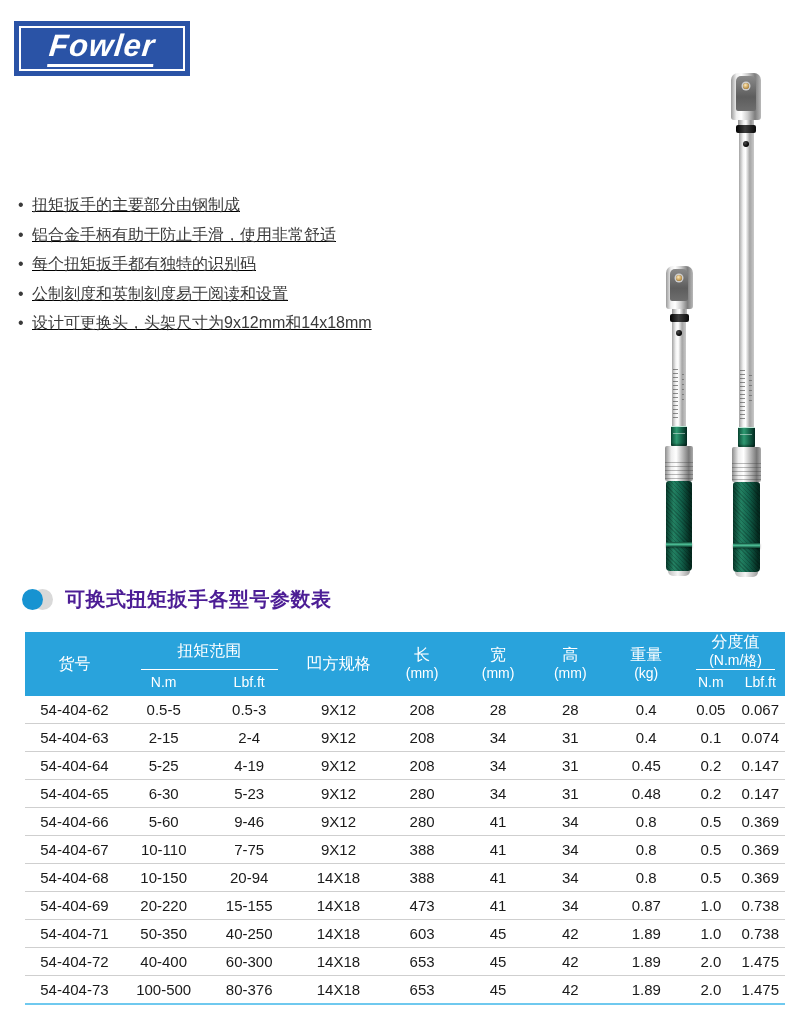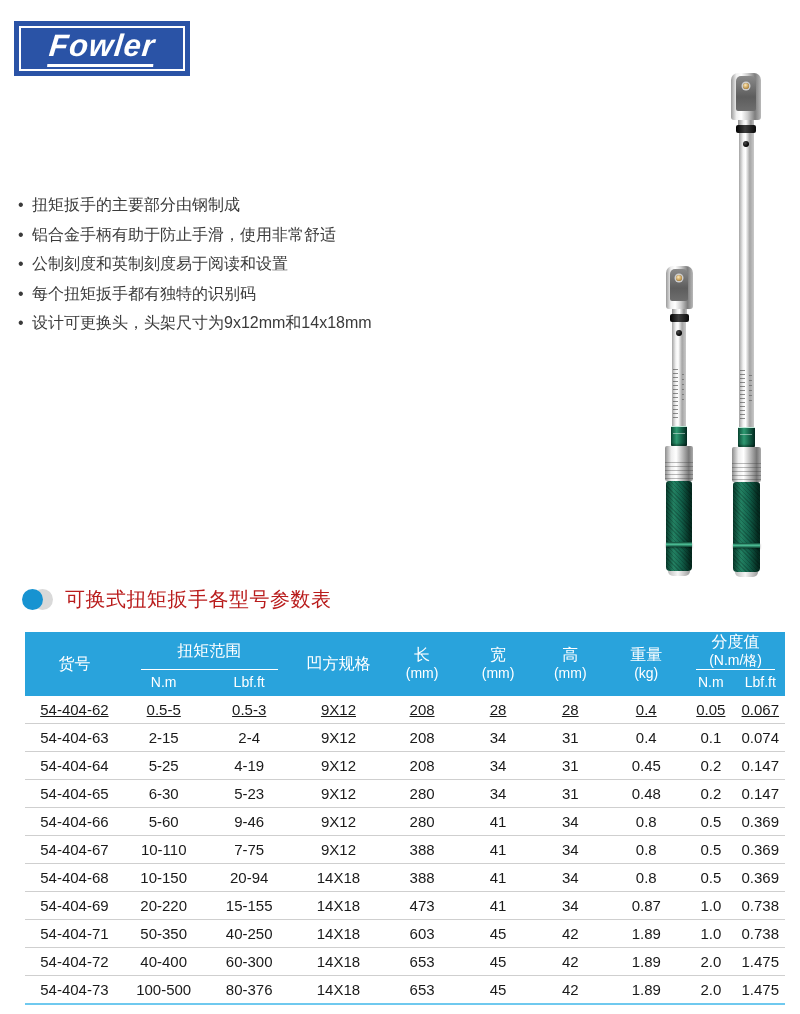--- a/index.html
+++ b/index.html
@@ -15,21 +15,21 @@
   .logo-text { color: #ffffff; font-style: italic; font-weight: bold; font-size: 31px;
                letter-spacing: 1px; transform: skew(-6deg); line-height: 1; padding-bottom: 3px;
                border-bottom: 3px solid #ffffff; }
 
   
   .page-title { position: absolute; top: 6px; right: 8px;
                 font-family: "Liberation Serif", "DejaVu Serif", serif;
                 font-size: 38px; color: #000000; letter-spacing: 2px; white-space: nowrap; }
 
   
-  .features { position: absolute; left: 18px; top: 190px; width: 470px; list-style: none; }
+  .features { position: absolute; left: 18px; top: 190px; width: 470px; list-style: none; text-decoration: underline; }
   .features li { position: relative; font-size: 16px; color: #3a3a3a; line-height: 29.5px;
                  padding-left: 14px; white-space: nowrap; }
   .features li::before { content: "•"; position: absolute; left: 0; top: 0; color: #3a3a3a; }
 
   
   .wrench { position: absolute; display: flex; flex-direction: column; align-items: center; }
   .wr-head { position: relative;
              background: linear-gradient(90deg,#9a9a9a 0%,#efefef 18%,#ffffff 34%,#cFcFcF 55%,#7e7e7e 80%,#b9b9b9 100%);
              border-radius: 7px 7px 3px 3px; }
   .wr-head-face { position: absolute; left: 18%; top: 7%; width: 64%; height: 74%;
@@ -69,55 +69,55 @@
                box-shadow: 0 1px 2px rgba(0,0,0,.4); }
   .wr-cap { background: linear-gradient(90deg,#bdbdbd,#f5f5f5 45%,#9d9d9d); border-radius: 0 0 5px 5px; }
 
   
   .section-header { position: absolute; left: 22px; top: 586px; display: flex; align-items: center; gap: 12px; }
   .section-bullet { position: relative; width: 31px; height: 21px; }
   .section-bullet .c-gray { position: absolute; right: 0; top: 0; width: 21px; height: 21px;
                             background: #d9d9d9; border-radius: 50%; }
   .section-bullet .c-blue { position: absolute; left: 0; top: 0; width: 21px; height: 21px;
                             background: #1793d1; border-radius: 50%; }
-  .section-title { color: #b91c1c; font-size: 20px; font-weight: normal; letter-spacing: 0.5px; }
+  .section-title { color: #4c1d95; font-size: 20px; font-weight: bold; letter-spacing: 0.5px; }
 
   
   .spec-table { position: absolute; left: 25px; top: 632px; width: 760px;
                 border-collapse: collapse; table-layout: fixed;
                 border-bottom: 2px solid #6fc9ef; }
   .spec-table thead th { background: #29a3dc; color: #ffffff; font-weight: normal;
                 vertical-align: middle; text-align: center; padding: 0; line-height: 1.25; }
   .spec-table thead tr.h-top th { height: 37px; font-size: 16px; }
   .spec-table thead tr.h-sub th { height: 26px; font-size: 14px; }
   .spec-table thead th .unit { font-size: 14px; }
   .spec-table thead th.group { position: relative; }
   .spec-table thead th.group::after { content: ""; position: absolute; left: 10%; right: 10%; bottom: 0;
                 height: 1px; background: #ffffff; }
   .spec-table tbody td { height: 28px; text-align: center; font-size: 15px; color: #1a1a1a;
                 border-top: 1px solid #cfcfcf; background: #ffffff; padding: 0; }
-  .spec-table tbody tr:first-child td { border-top: none; text-decoration: underline; }
+  .spec-table tbody tr:first-child td { border-top: none; }
 </style>
 </head>
 <body>
 
 <div class="page">
 
   <div class="logo">
     <div class="logo-inner">
       <span class="logo-text">Fowler</span>
     </div>
   </div>
 
 
   <ul class="features">
       <li>扭矩扳手的主要部分由钢制成</li>
       <li>铝合金手柄有助于防止手滑，使用非常舒适</li>
+      <li>每个扭矩扳手都有独特的识别码</li>
       <li>公制刻度和英制刻度易于阅读和设置</li>
-      <li>每个扭矩扳手都有独特的识别码</li>
       <li>设计可更换头，头架尺寸为9x12mm和14x18mm</li>
     </ul>
 
   <div class="wrench" style="left:657px; top:266px; width:44px; height:310px;">
     <div class="wr-head" style="width:27px;height:43px;">
       <div class="wr-head-face"></div>
       <div class="wr-head-pin"></div>
     </div>
     <div class="wr-neck" style="width:15px;height:5px;"></div>
     <div class="wr-ring" style="width:19px;height:8px;"></div>

